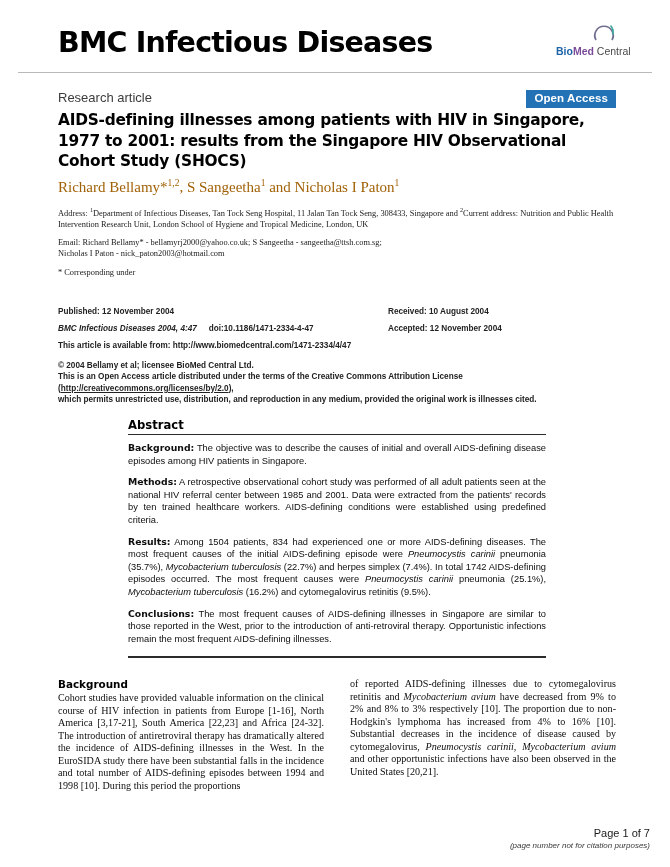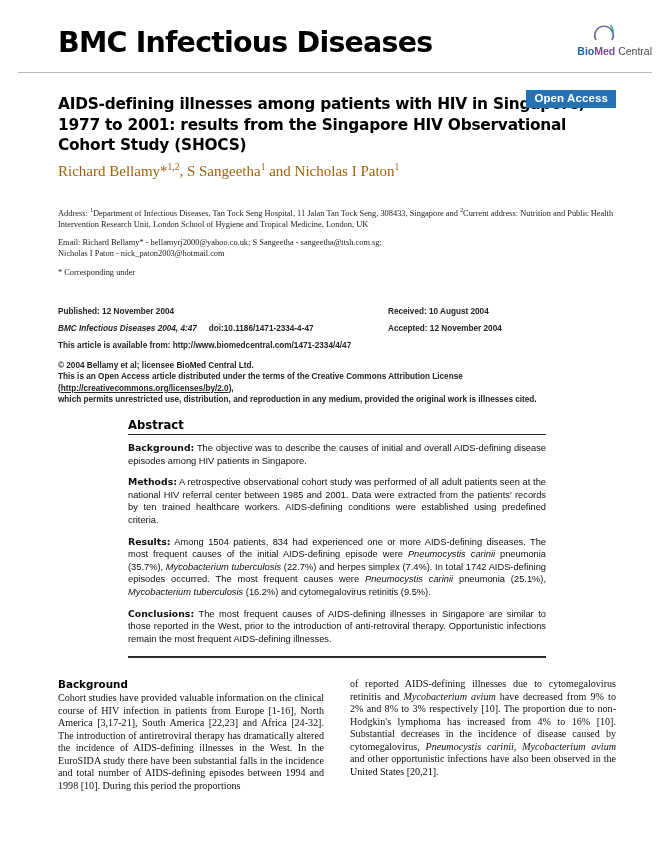--- a/index.html
+++ b/index.html
@@ -40,21 +40,21 @@
     font-size: 28.5px;
     letter-spacing: -0.8px;
     color: #000000;
     white-space: nowrap;
   }
   .publisher-logo {
     position: absolute;
     right: 18px;
     top: 22px;
     width: 96px;
-    text-align: right;
+    text-align: left;
   }
   .logo-mark {
     width: 96px;
     height: 22px;
     display: block;
   }
   .logo-wordmark {
     font-family: "Liberation Sans", sans-serif;
     font-size: 10.5px;
     white-space: nowrap;
@@ -278,20 +278,21 @@
         <path d="M 40 18 A 9.2 9.2 0 1 1 56 18" fill="none" stroke="#6f6f8f" stroke-width="1.7"></path>
         <path d="M 54.5 3.5 A 9.2 9.2 0 0 1 56.6 12.5" fill="none" stroke="#3fa9a0" stroke-width="1.7"></path>
       </svg>
       <div class="logo-wordmark"><span class="logo-bio">Bio</span><span class="logo-med">Med</span> <span class="logo-central">Central</span></div>
     </div>
 
     <div class="masthead-rule"></div>
   </div>
 
   <div class="title-block">
+    <div class="article-type">Research article</div>
 
     <div class="open-access-badge">Open Access</div>
 
     <div class="article-title">AIDS-defining illnesses among patients with HIV in Singapore, 1977 to 2001: results from the Singapore HIV Observational Cohort Study (SHOCS)</div>
 
     <div class="author-line">Richard Bellamy*<sup>1,2</sup>, S Sangeetha<sup>1</sup> and Nicholas I Paton<sup>1</sup></div>
   </div>
 
   <div class="meta-block">
     <div class="para">Address: <sup>1</sup>Department of Infectious Diseases, Tan Tock Seng Hospital, 11 Jalan Tan Tock Seng, 308433, Singapore and <sup>2</sup>Current address: Nutrition and Public Health Intervention Research Unit, London School of Hygiene and Tropical Medicine, London, UK</div>
@@ -341,14 +342,18 @@
   <div class="body-cols">
     <div class="col col-left">
       <div class="section-heading">Background</div>
       <p>Cohort studies have provided valuable information on the clinical course of HIV infection in patients from Europe [1-16], North America [3,17-21], South America [22,23] and Africa [24-32]. The introduction of antiretroviral therapy has dramatically altered the incidence of AIDS-defining illnesses in the West. In the EuroSIDA study there have been substantial falls in the incidence and total number of AIDS-defining episodes between 1994 and 1998 [10]. During this period the proportions</p>
     </div>
     <div class="col col-right">
       <p><span>of reported AIDS-defining illnesses due to cytomegalovirus retinitis and </span><i>Mycobacterium avium</i><span> have decreased from 9% to 2% and 8% to 3% respectively [10]. The proportion due to non-Hodgkin's lymphoma has increased from 4% to 16% [10]. Substantial decreases in the incidence of disease caused by cytomegalovirus, </span><i>Pneumocystis carinii</i><span>, </span><i>Mycobacterium avium</i><span> and other opportunistic infections have also been observed in the United States [20,21].</span></p>
     </div>
   </div>
 
+  <div class="footer">
+    <div class="footer-page">Page 1 of 7</div>
+    <div class="footer-note">(page number not for citation purposes)</div>
+  </div>
 
 </div>
 
 </body></html>

